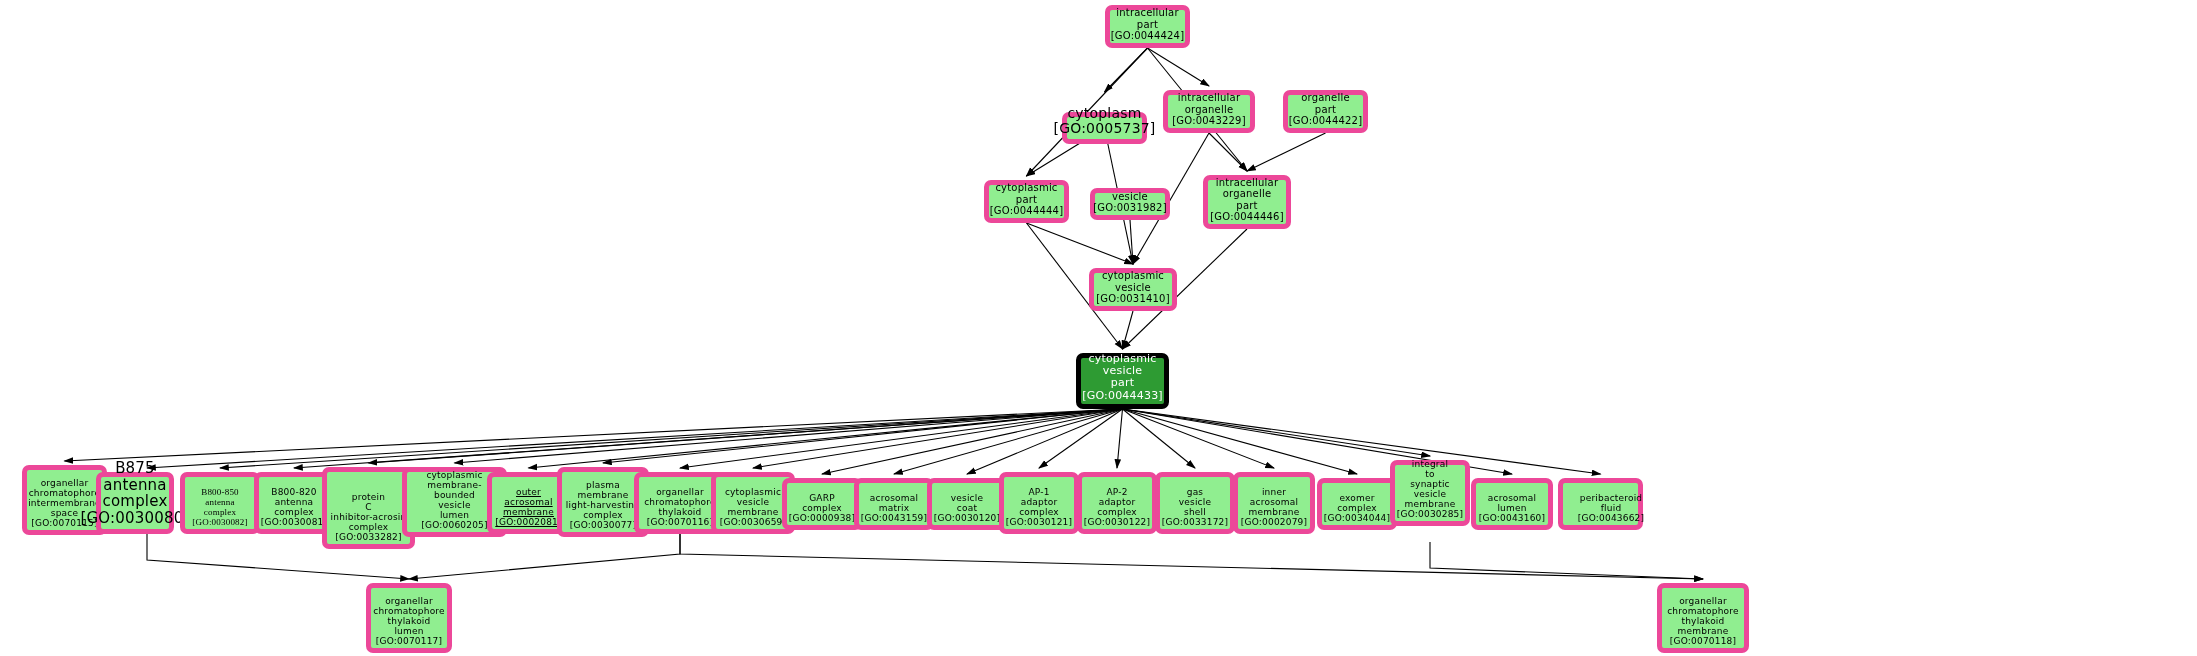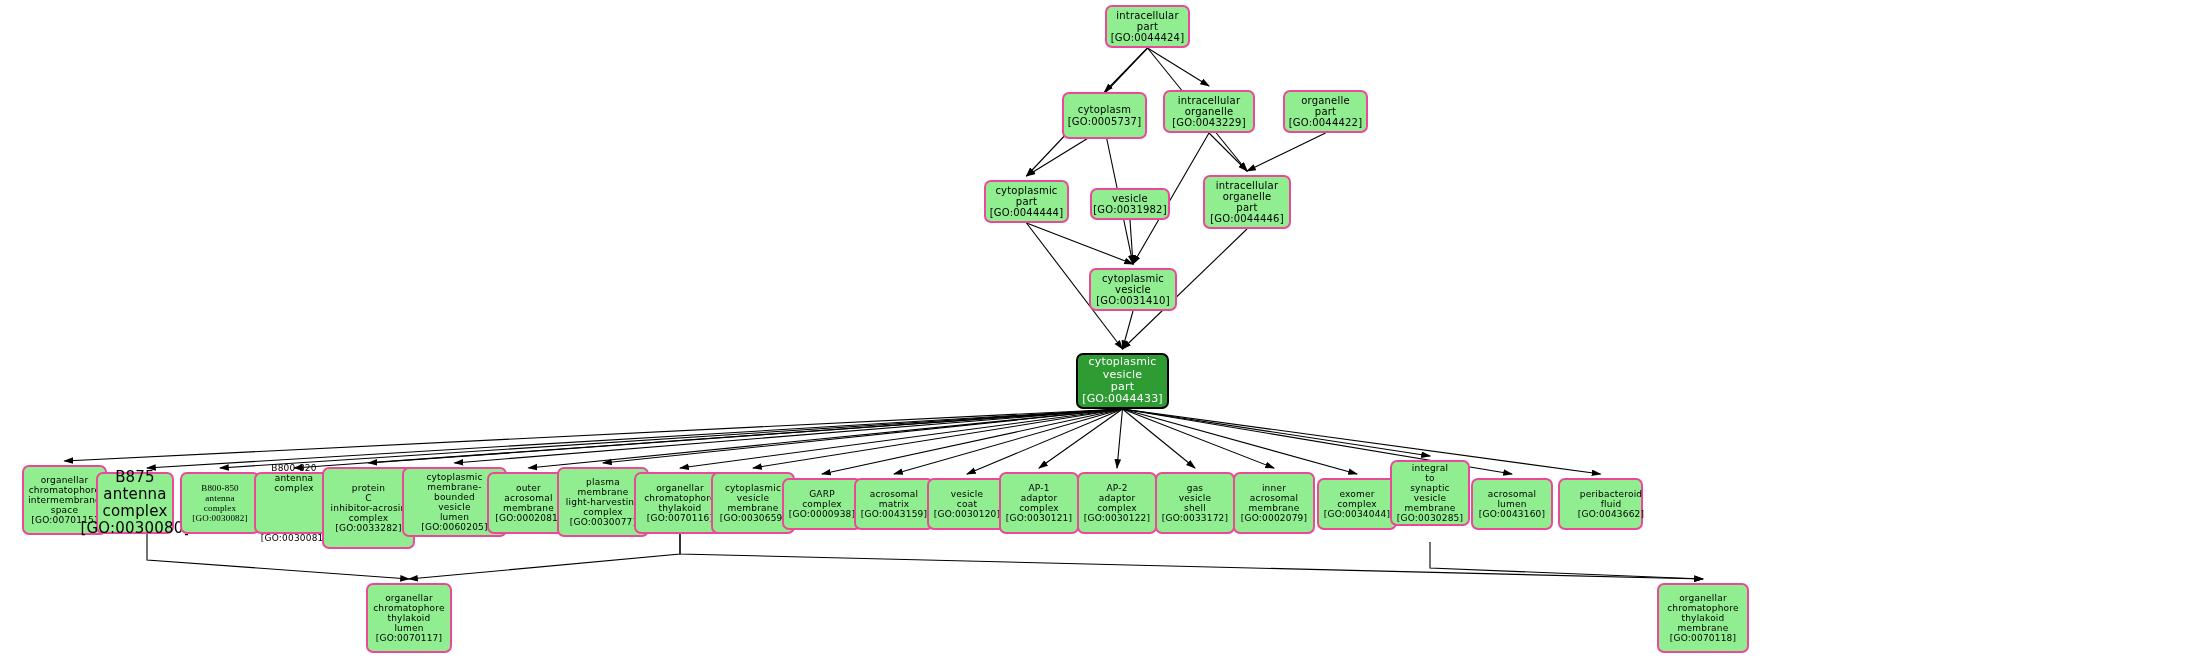--- a/index.html
+++ b/index.html
@@ -22,23 +22,23 @@
     width: 2197px;
     height: 656px;
     pointer-events: none;
   }
   .go-node {
     position: absolute;
     box-sizing: border-box;
     display: flex;
     flex-direction: column;
     align-items: center;
-    justify-content: center;
+    justify-content: flex-end;
     text-align: center;
-    border: 2px solid #ec4899;
+    border: 5px solid #ec4899;
     border-radius: 7px;
     background: #90ee90;
     color: #000000;
     line-height: 1.12;
     letter-spacing: 0.2px;
     z-index: 5;
     padding: 2px 3px;
   }
   .go-node.highlight {
     background: #2e9b33;
@@ -105,21 +105,21 @@
         <path d="M680,534 L680,554 L1703,579" fill="none" stroke="#000000" stroke-width="1.1" marker-end="url(#arrow)"></path>
         <path d="M1430,542 L1430,568 L1703,579" fill="none" stroke="#000000" stroke-width="1.1" marker-end="url(#arrow)"></path>
       </g>
   </svg>
   <div id="node-layer">
       <div class="go-node" style="left: 1105px; top: 5px; width: 85px; height: 43px; font-size: 10px;">
         <span class="go-term">intracellular
 part</span>
         <span class="go-id">[GO:0044424]</span>
       </div>
-      <div class="go-node" style="left: 1062px; top: 92px; width: 85px; height: 47px; font-size: 10px;">
+      <div class="go-node" style="left: 1062px; top: 112px; width: 85px; height: 32px; font-size: 14px;">
         <span class="go-term">cytoplasm</span>
         <span class="go-id">[GO:0005737]</span>
       </div>
       <div class="go-node" style="left: 1163px; top: 90px; width: 92px; height: 43px; font-size: 10px;">
         <span class="go-term">intracellular
 organelle</span>
         <span class="go-id">[GO:0043229]</span>
       </div>
       <div class="go-node" style="left: 1283px; top: 90px; width: 85px; height: 43px; font-size: 10px;">
         <span class="go-term">organelle
@@ -164,41 +164,41 @@
 antenna
 complex</span>
         <span class="go-id">[GO:0030080]</span>
       </div>
       <div class="go-node" style="left: 180px; top: 472px; width: 80px; height: 62px; font-size: 9px; font-family: Liberation Serif, serif;">
         <span class="go-term">B800-850
 antenna
 complex</span>
         <span class="go-id">[GO:0030082]</span>
       </div>
-      <div class="go-node" style="left: 254px; top: 472px; width: 80px; height: 62px; font-size: 9px; gap: 40px;">
+      <div class="go-node" style="left: 254px; top: 472px; width: 80px; height: 62px; font-size: 9px;">
         <span class="go-term">B800-820
 antenna
 complex</span>
         <span class="go-id">[GO:0030081]</span>
       </div>
       <div class="go-node" style="left: 322px; top: 467px; width: 93px; height: 82px; font-size: 9px;">
         <span class="go-term">protein
 C
 inhibitor-acrosin
 complex</span>
         <span class="go-id">[GO:0033282]</span>
       </div>
       <div class="go-node" style="left: 402px; top: 467px; width: 105px; height: 70px; font-size: 9px;">
         <span class="go-term">cytoplasmic
 membrane-bounded
 vesicle
 lumen</span>
         <span class="go-id">[GO:0060205]</span>
       </div>
-      <div class="go-node" style="left: 487px; top: 472px; width: 83px; height: 62px; font-size: 9px;">
+      <div class="go-node" style="left: 487px; top: 472px; width: 83px; height: 62px; font-size: 9px; text-decoration: underline;">
         <span class="go-term">outer
 acrosomal
 membrane</span>
         <span class="go-id">[GO:0002081]</span>
       </div>
       <div class="go-node" style="left: 557px; top: 467px; width: 92px; height: 70px; font-size: 9px;">
         <span class="go-term">plasma
 membrane
 light-harvesting
 complex</span>

